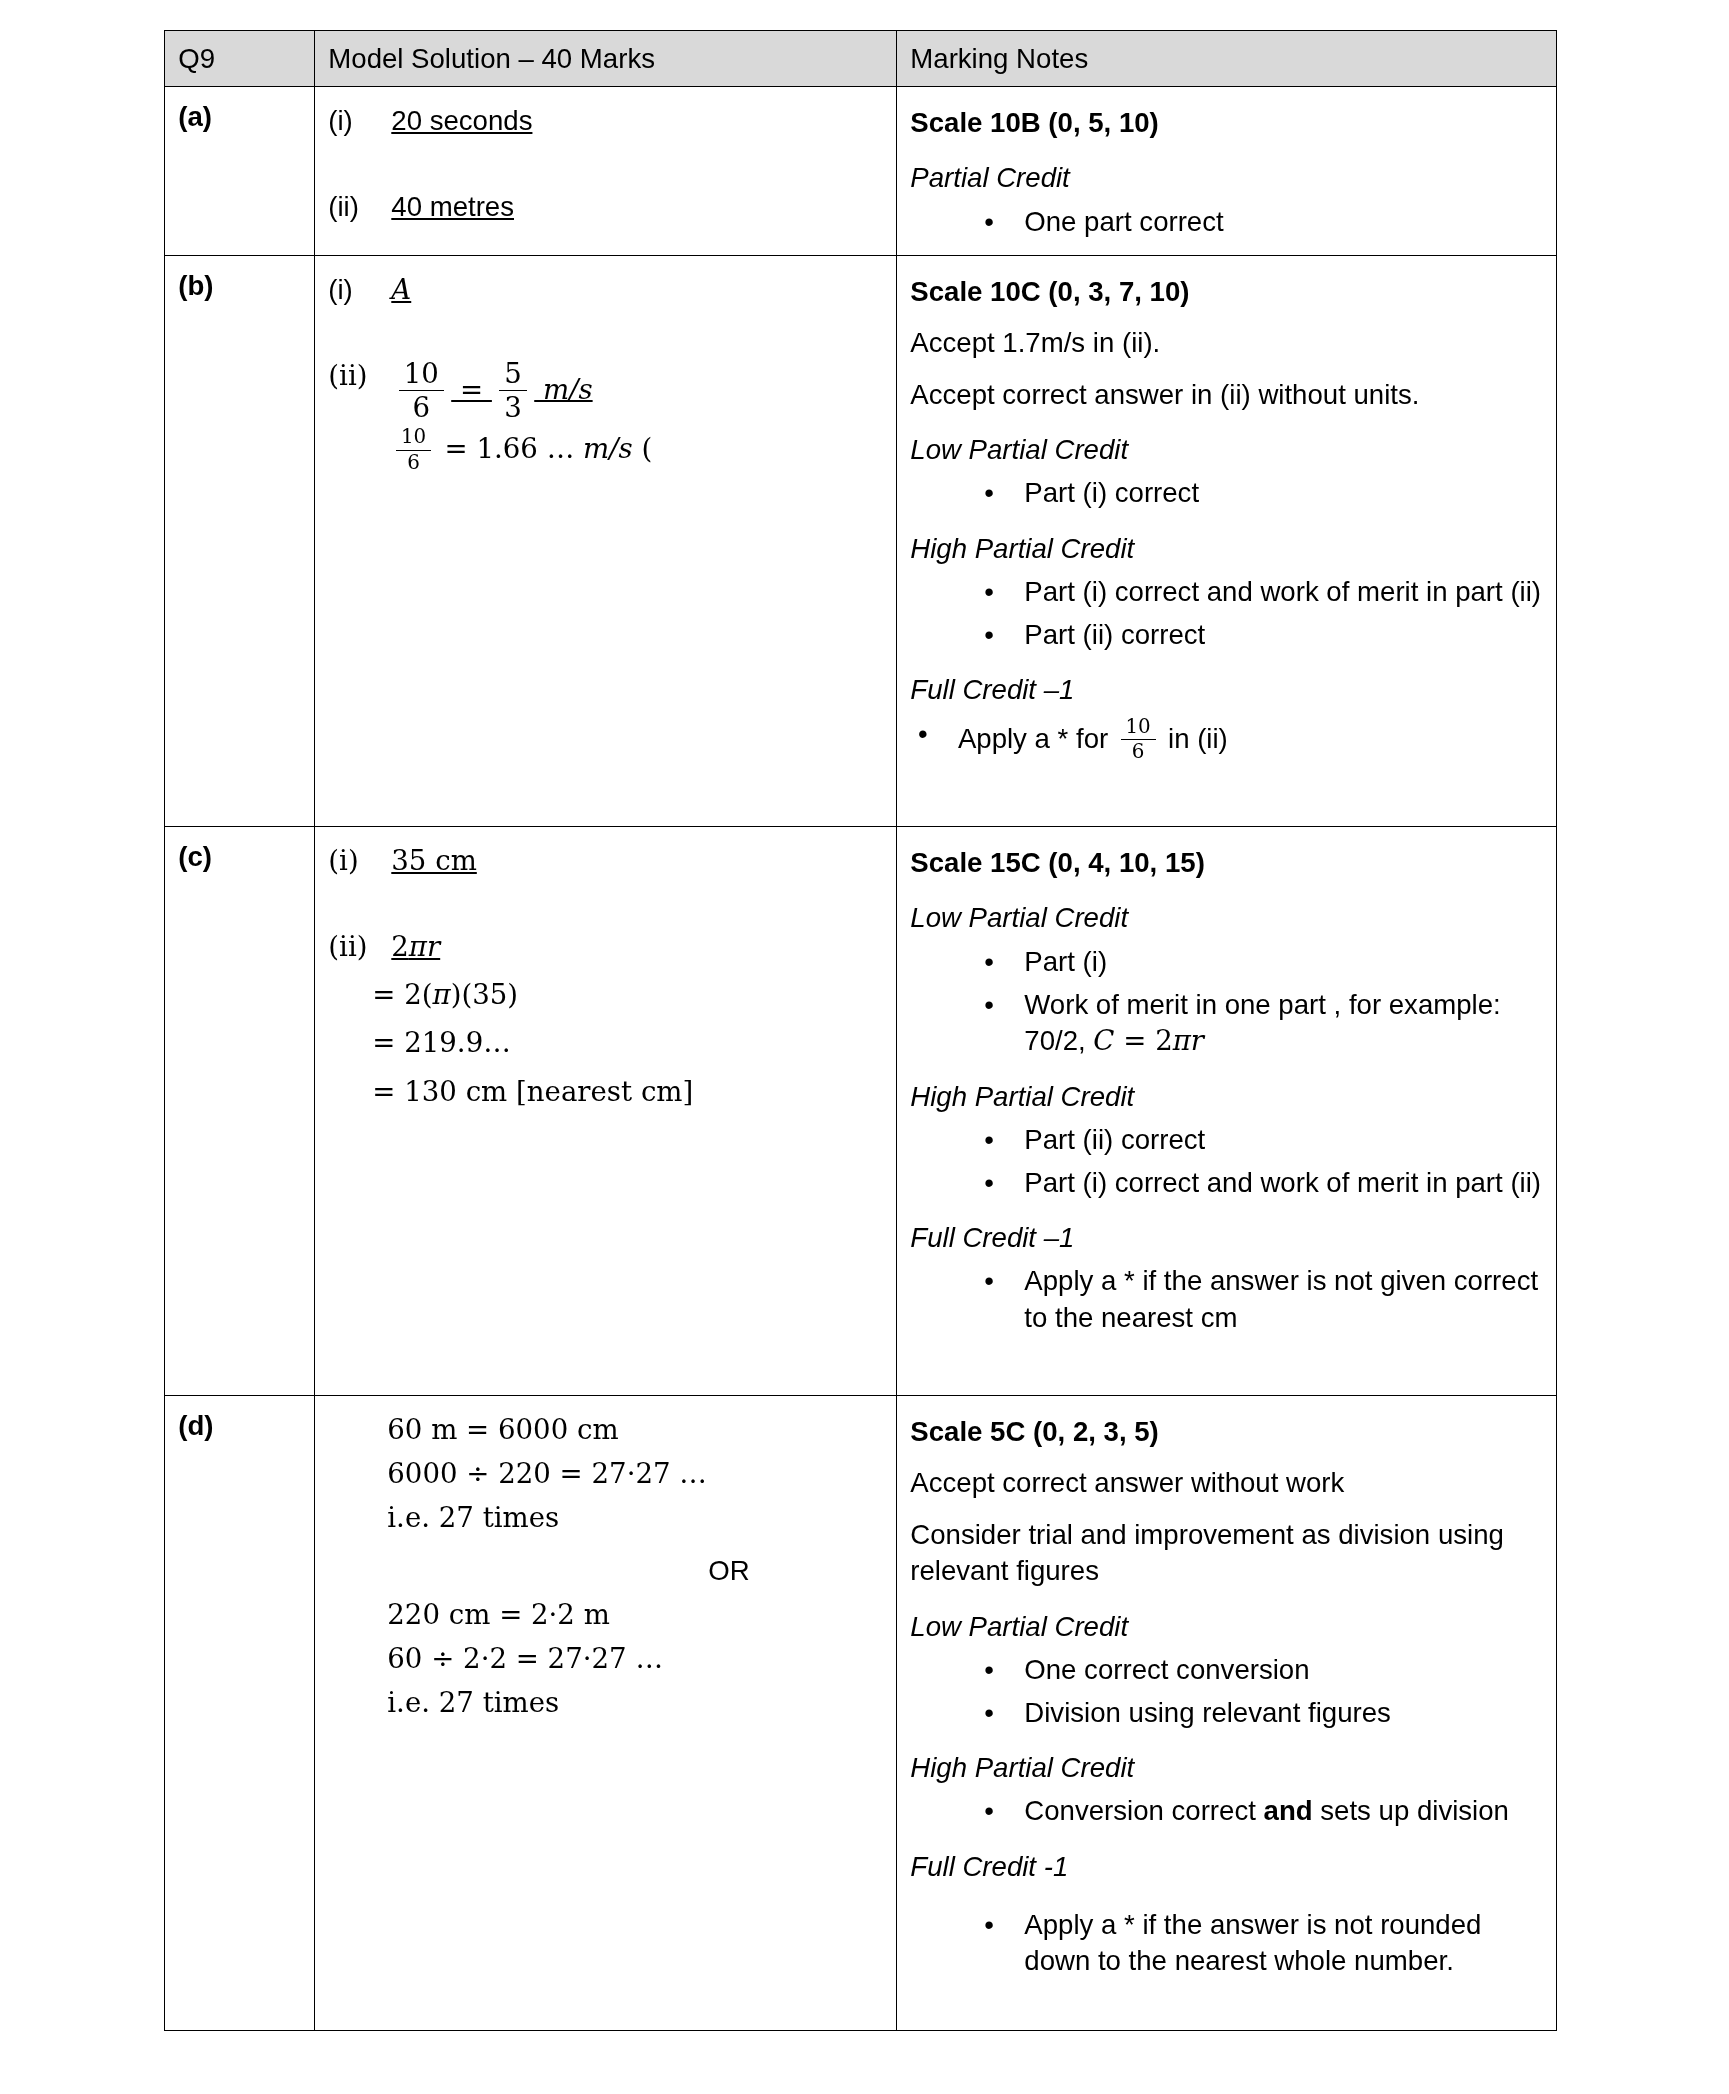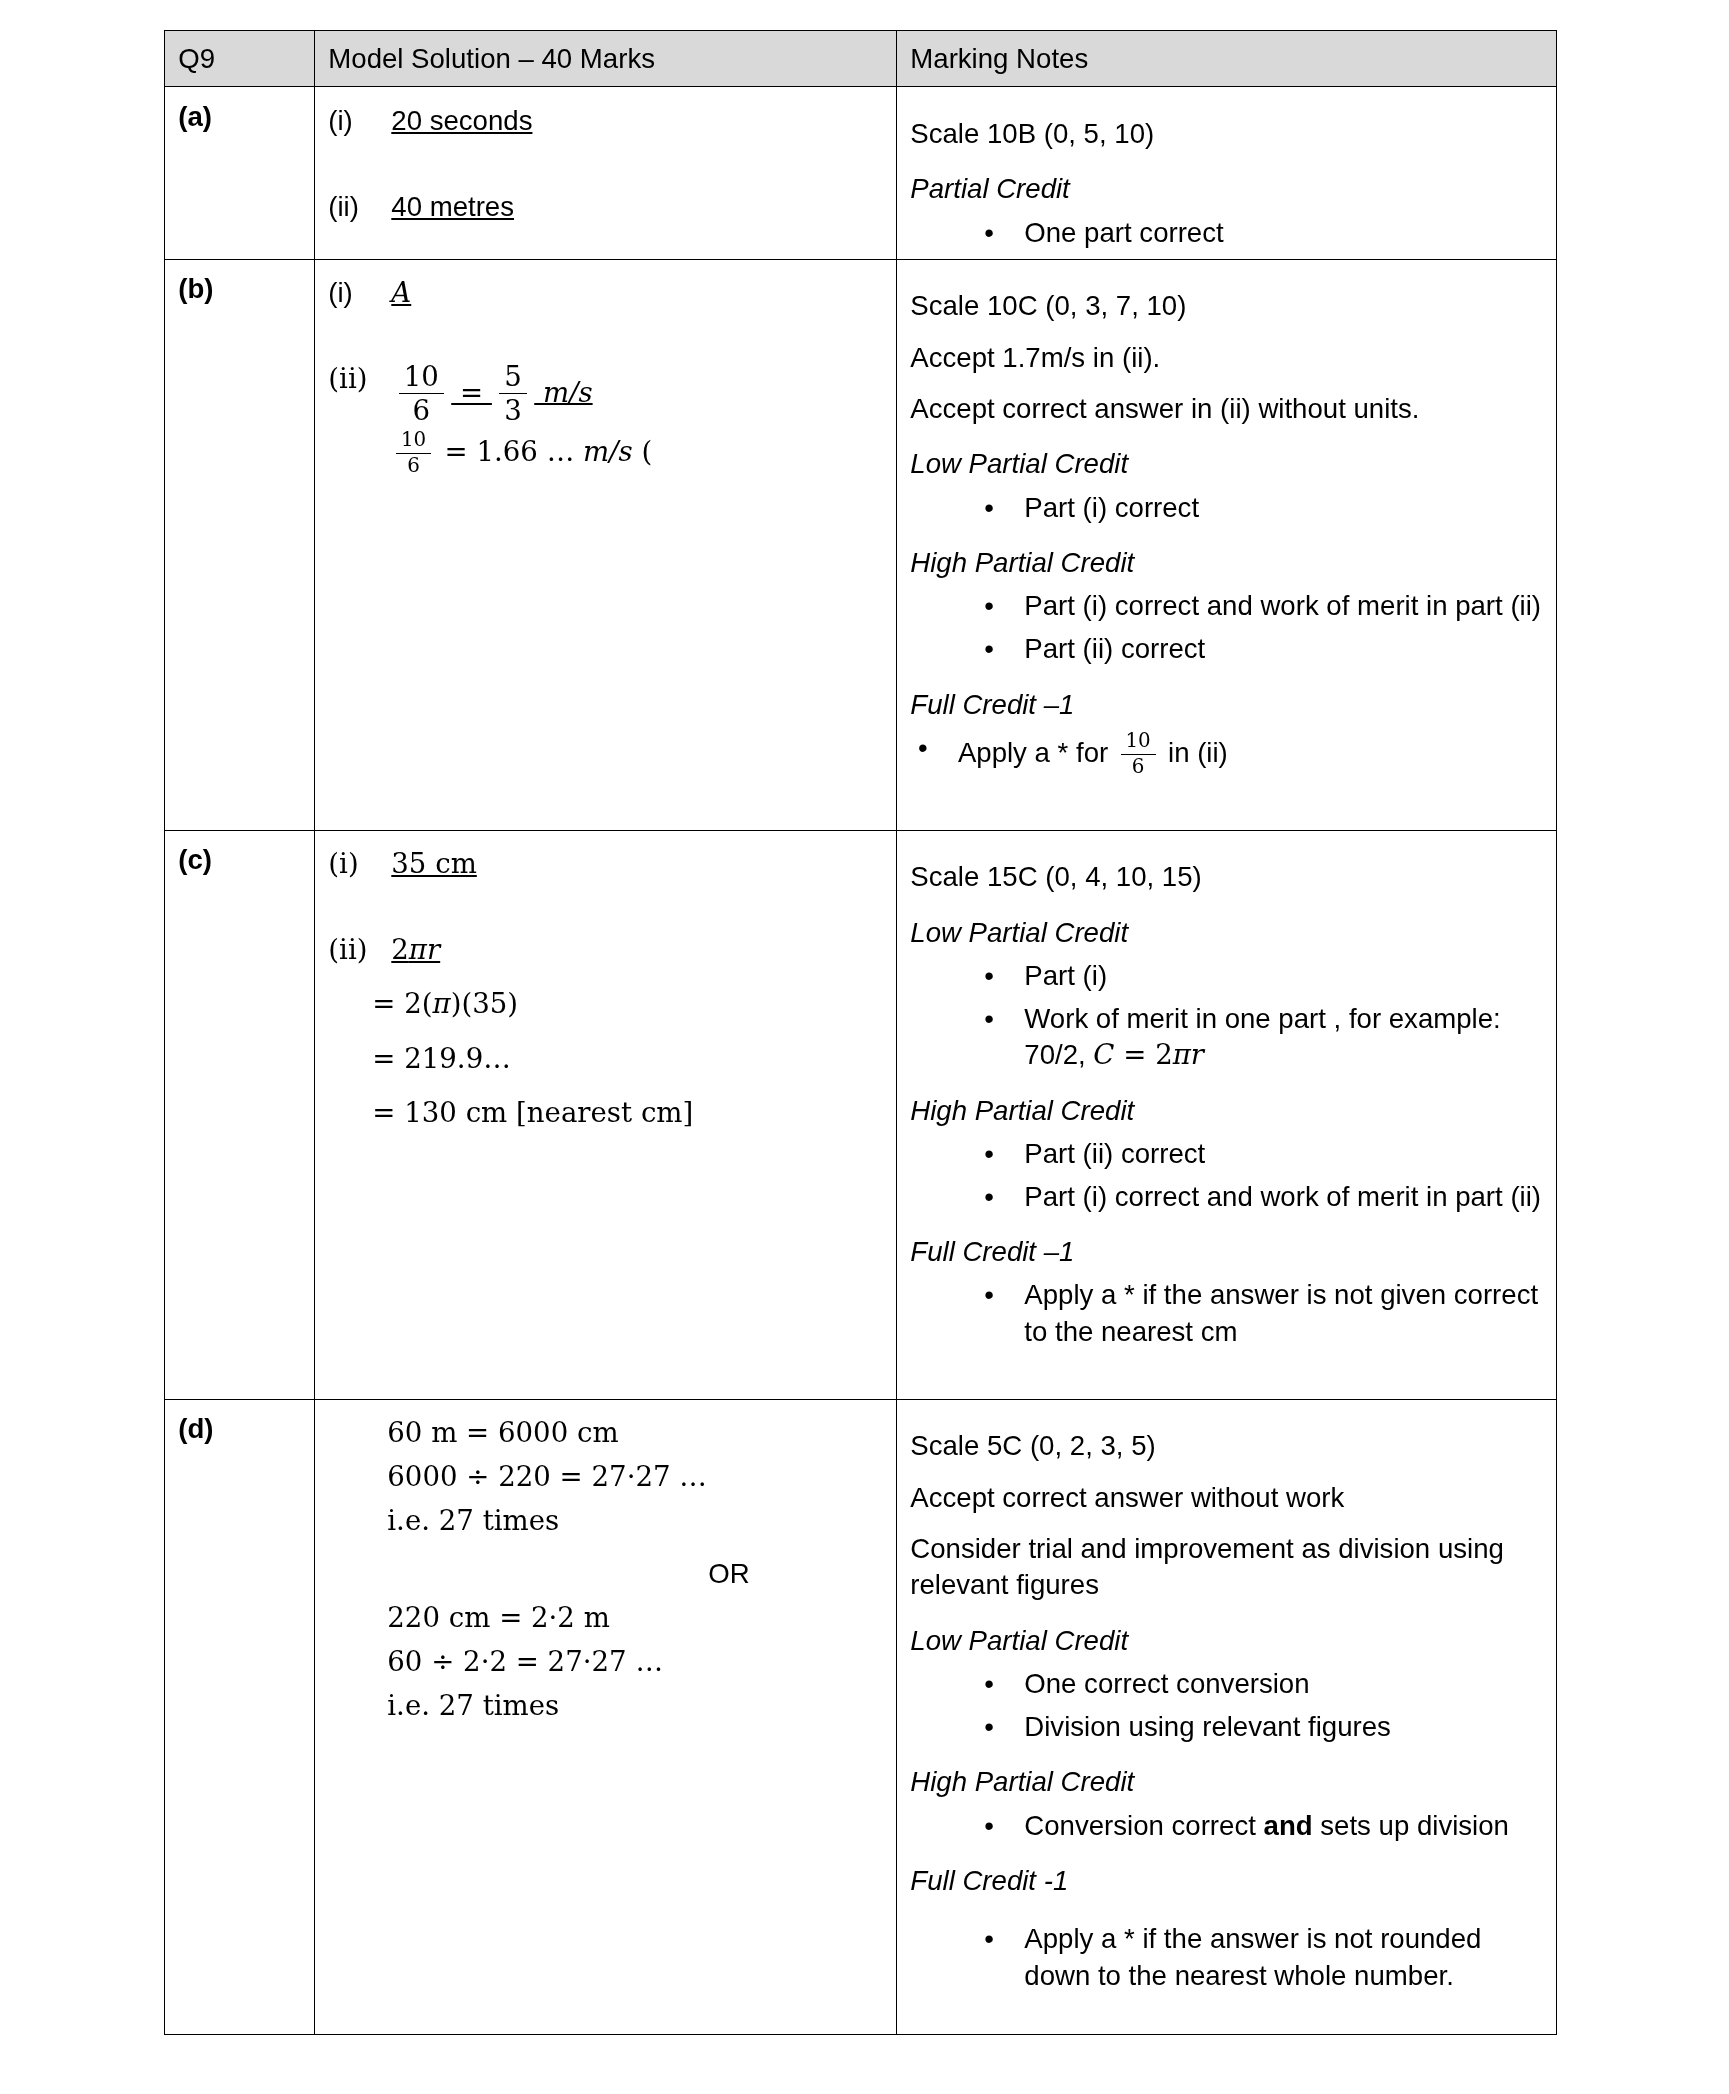--- a/index.html
+++ b/index.html
@@ -37,24 +37,24 @@
   tbody tr:nth-child(3) td { height: 569px; }
   tbody tr:nth-child(4) td { height: 635px; }
 
   td.c1 { font-weight: 700; padding-top: 11.4px; }
 
   .b { font-weight: 700; text-align: right; }
   .i { font-style: italic; }
   .math { font-family: "DejaVu Serif", serif; }
 
   .line { margin-top: 5.7px; }
-  .scale  { font-weight: 400; margin-top: 21px; }
+  .scale  { font-weight: 700; margin-top: 10px; }
   .note   { margin-top: 15px; }
   .credit { font-style: italic; margin-top: 19px; }
-  .cont   { margin-top: 18px; padding-left: 44px; }
+  .cont   { margin-top: 12px; padding-left: 44px; }
   .math2  { margin-top: 1.9px; padding-left: 63px; }
   .mathline { margin-top: 7.6px; padding-left: 59px; }
   .orline { font-weight: 400; text-align: right; width: 76%; margin: 17px 0 7.6px; }
 
   .item { display: flex; margin-top: 7.6px; }
   .item .inum { width: 63px; flex: none; }
   .item .itext { flex: 1; text-decoration: underline; }
 
   .bullet { display: flex; margin-top: 6.7px; padding-left: 74px; }
   .bullet.flush { padding-left: 7.6px; }

